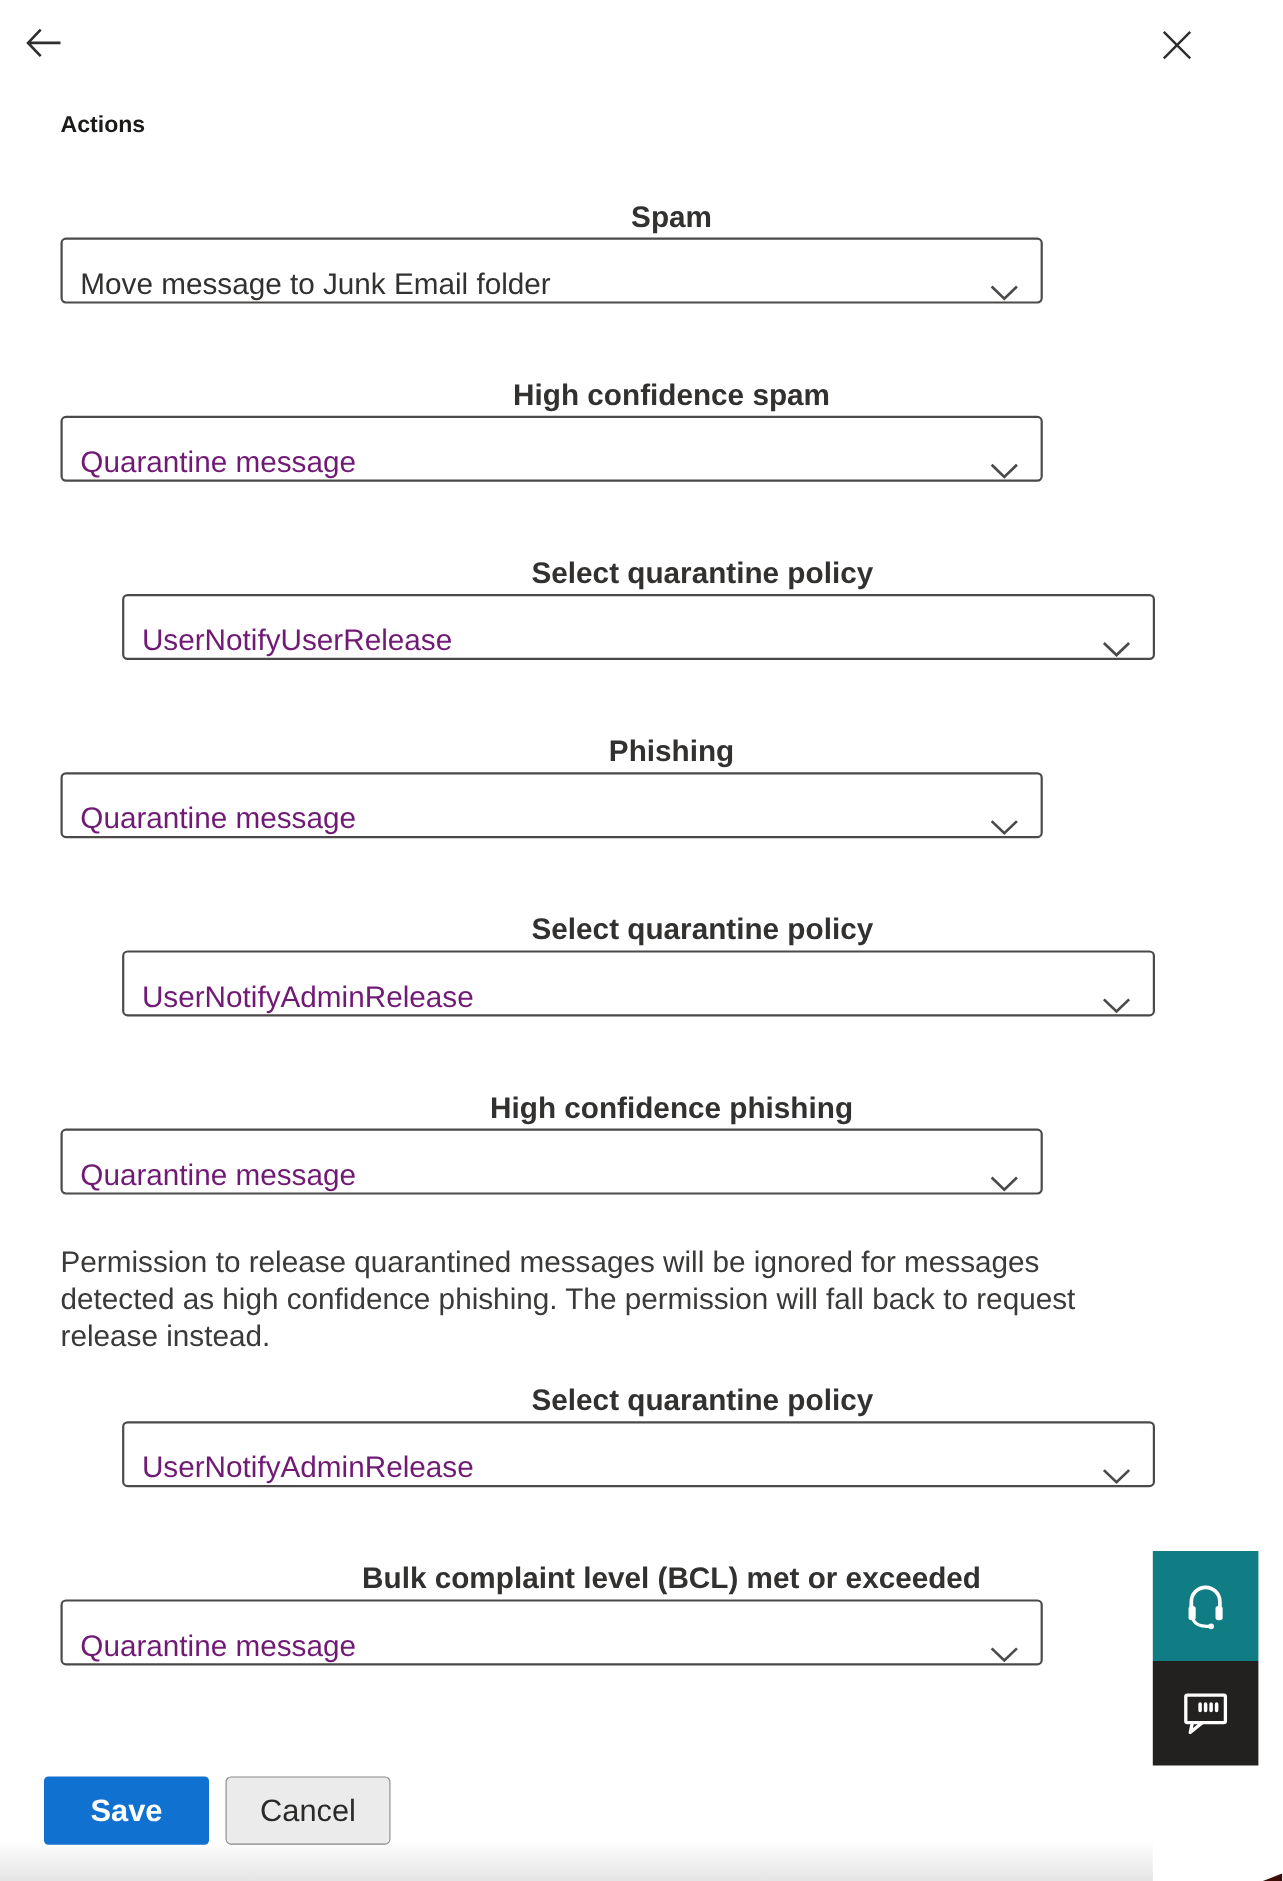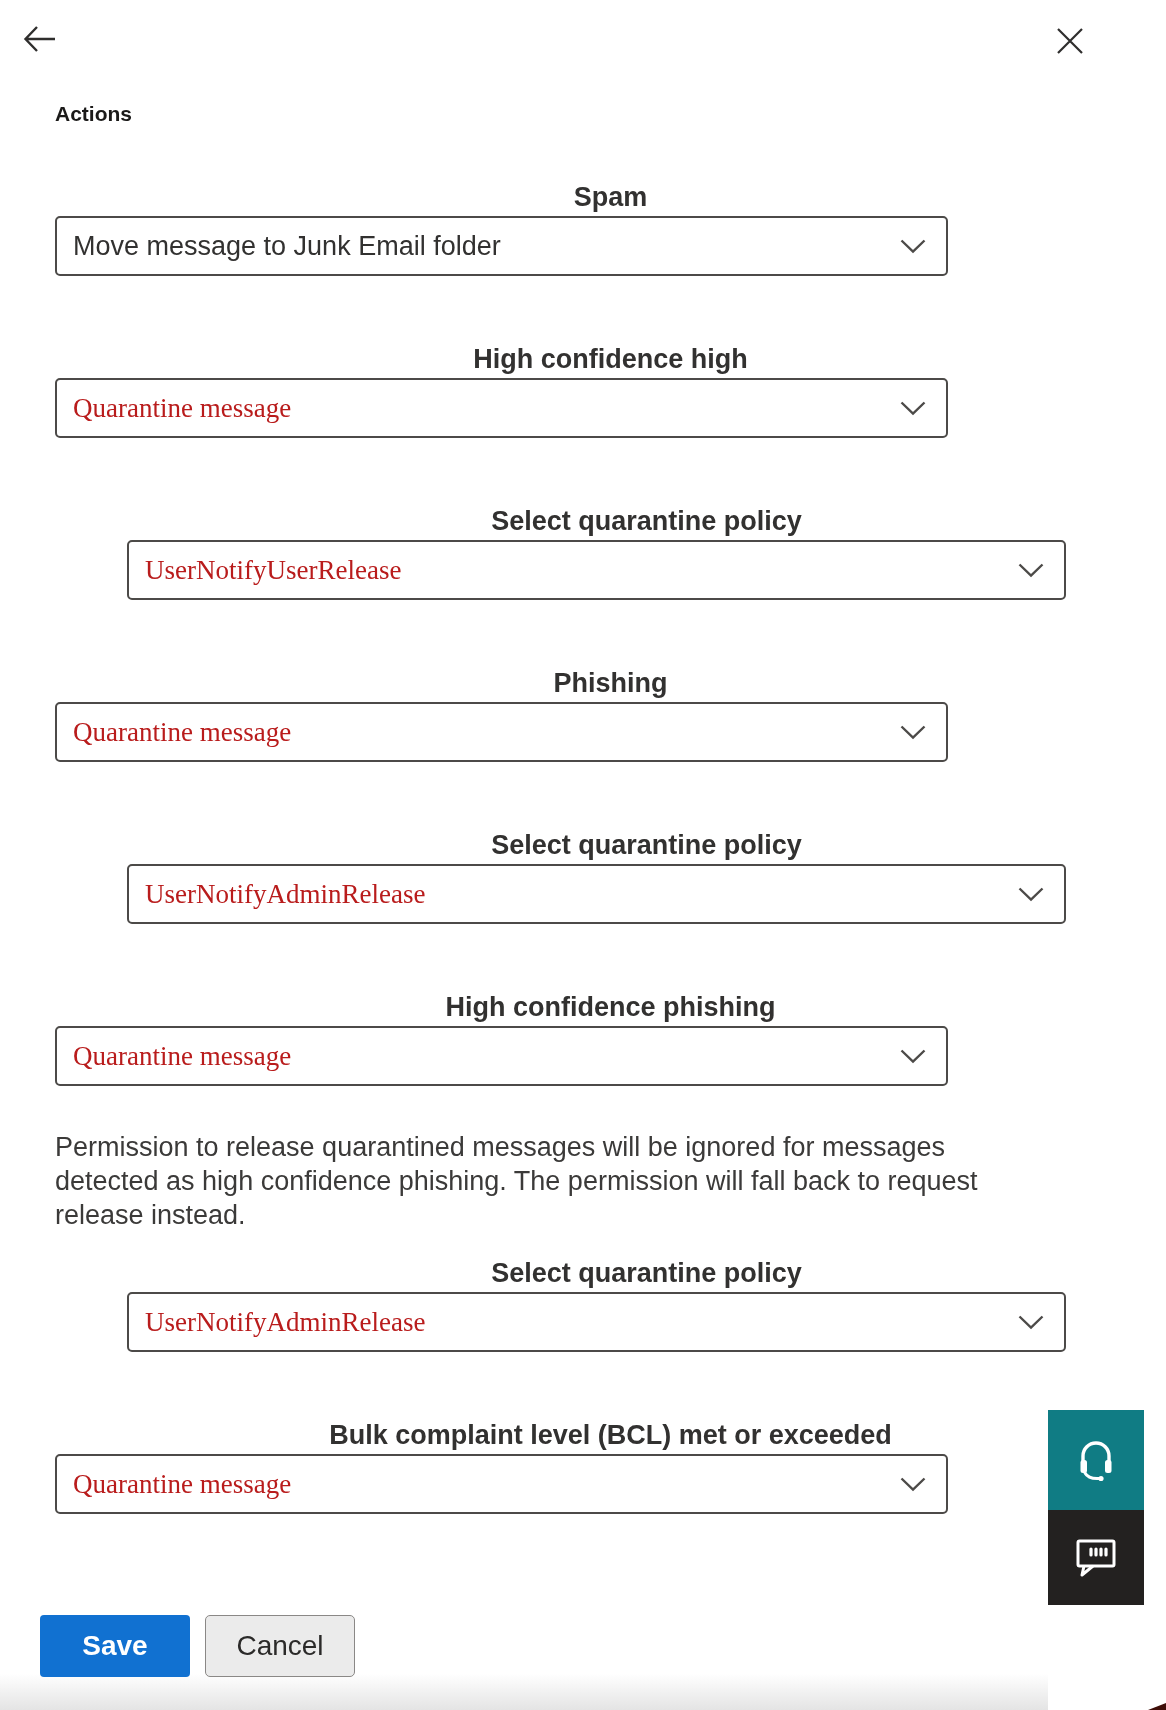--- a/index.html
+++ b/index.html
@@ -19,26 +19,26 @@
   
   .title { margin:95px 0 0 55px; font-size:21px; line-height:38px; font-weight:700; color:#1b1a19; }
 
   
   .section { margin-left:55px; }
   .section .label { margin-top:64px; font-size:27px; line-height:38px; font-weight:600; color:#323130;text-align:center; }
   .section.first .label { margin-top:45px; }
   .section.after-note .label { margin-top:22px; }
   .dropdown {
     width:893px; height:60px; border:2px solid #4c4a48; border-radius:5px; background:#fff;
-    display:flex; align-items:center; padding:0 20px 0 16px; cursor:pointer;
+    display:flex; align-items:flex-end; padding:0 20px 0 16px; cursor:pointer;
   }
-  .section.indent .label, .section.indent .dropdown { margin-left:72px; }
+  .section.indent .label, .section.indent .dropdown { margin-left:56px; }
   .section.indent .dropdown { width:939px; }
   .dropdown .value { flex:1; font-size:27px; color:#323130; white-space:nowrap; overflow:hidden; }
-  .dropdown .value.muted { color:#b91c1c;font-family:Liberation Serif, serif; }
+  .dropdown .value.muted { color:#701a75; }
   .chevron { flex:none; display:flex; align-items:center; }
 
   
   .note { margin:44px 0 0 55px; max-width:985px; font-size:27px; line-height:34px; color:#3b3a39; }
 
   
   .footer {
     position:absolute; left:0; top:1580px; width:1048px; height:130px; z-index:5;
     background:linear-gradient(180deg,#ffffff 0%,#ffffff 72%,#e4e4e4 100%);
   }
@@ -86,21 +86,21 @@
       <span class="value">Move message to Junk Email folder</span>
       <span class="chevron">
         <svg width="26" height="15" viewBox="0 0 26 15" fill="none">
             <path d="M1.5 1.5 L13 12.5 L24.5 1.5" stroke="#4c4a48" stroke-width="2.4" fill="none"></path>
           </svg>
       </span>
     </div>
   </div>
 
   <div class="section">
-    <div class="label">High confidence high</div>
+    <div class="label">High confidence spam</div>
     <div class="dropdown" role="combobox">
       <span class="value muted">Quarantine message</span>
       <span class="chevron">
         <svg width="26" height="15" viewBox="0 0 26 15" fill="none">
             <path d="M1.5 1.5 L13 12.5 L24.5 1.5" stroke="#4c4a48" stroke-width="2.4" fill="none"></path>
           </svg>
       </span>
     </div>
   </div>
 

